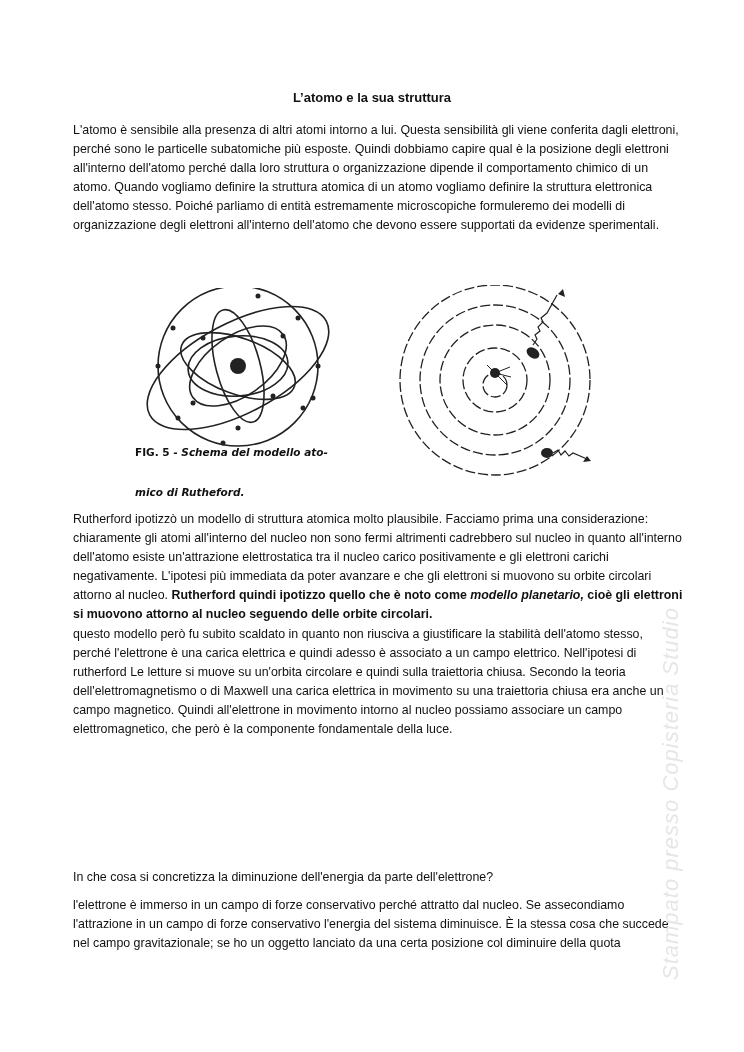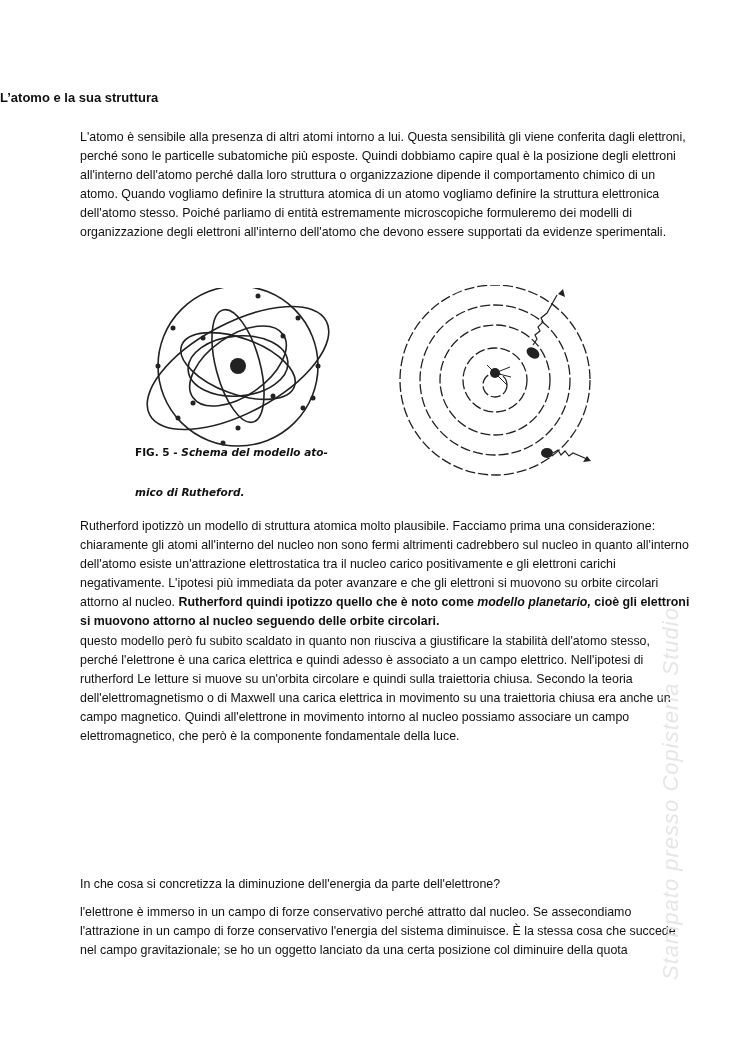--- a/index.html
+++ b/index.html
@@ -1,21 +1,21 @@
 <!DOCTYPE html>
 <html><head>
   <meta charset="utf-8">
   <style>
     html, body { margin: 0; padding: 0; background: #ffffff; }
     body { width: 744px; height: 1052px; position: relative; overflow: hidden;
            font-family: "Liberation Sans", sans-serif; color: #111; }
     .page { position: absolute; left: 0; top: 0; width: 744px; height: 1052px; }
-    .title { position: absolute; top: 90px; left: 0; width: 744px; 
+    .title { position: absolute; top: 90px; left: 0; width: 744px; text-align: center;
              font-weight: bold; font-size: 13px; }
-    .para { position: absolute; left: 71px; width: 610px; font-size: 12.4px; line-height: 19px; margin: 9px; }
+    .para { position: absolute; left: 71px; width: 610px; font-size: 12.4px; line-height: 19px; margin: 2px; }
     .italic { font-style: italic; }
     .bold { font-weight: bold; }
     .fig-left { position: absolute; left: 133px; top: 288px; width: 215px; height: 190px; }
     .fig-right { position: absolute; left: 395px; top: 285px; width: 225px; height: 200px; }
     .caption { position: absolute; left: 135px; top: 446px; font-size: 10.5px; font-weight: bold;
                line-height: 12px; font-family: "DejaVu Sans", sans-serif; }
     .caption .it { font-style: italic; margin-top: 28px; }
     .watermark { position: absolute; left: 658px; top: 980px; transform-origin: left top;
                  transform: rotate(-90deg); font-size: 22px; font-style: italic; color: #e6e6e6;
                  white-space: nowrap; letter-spacing: 1px; }

